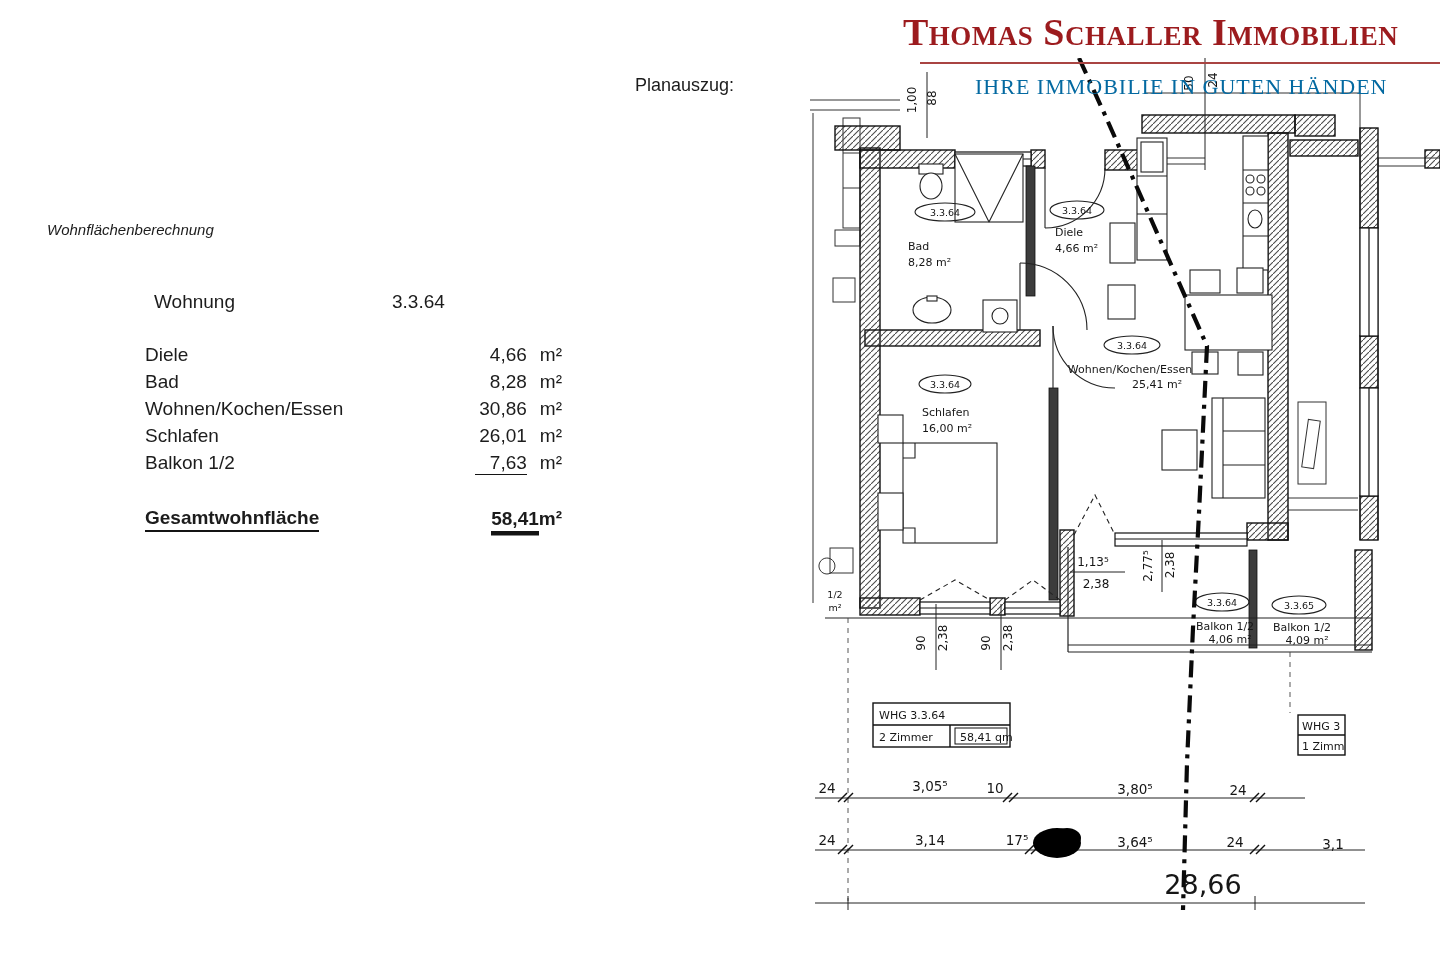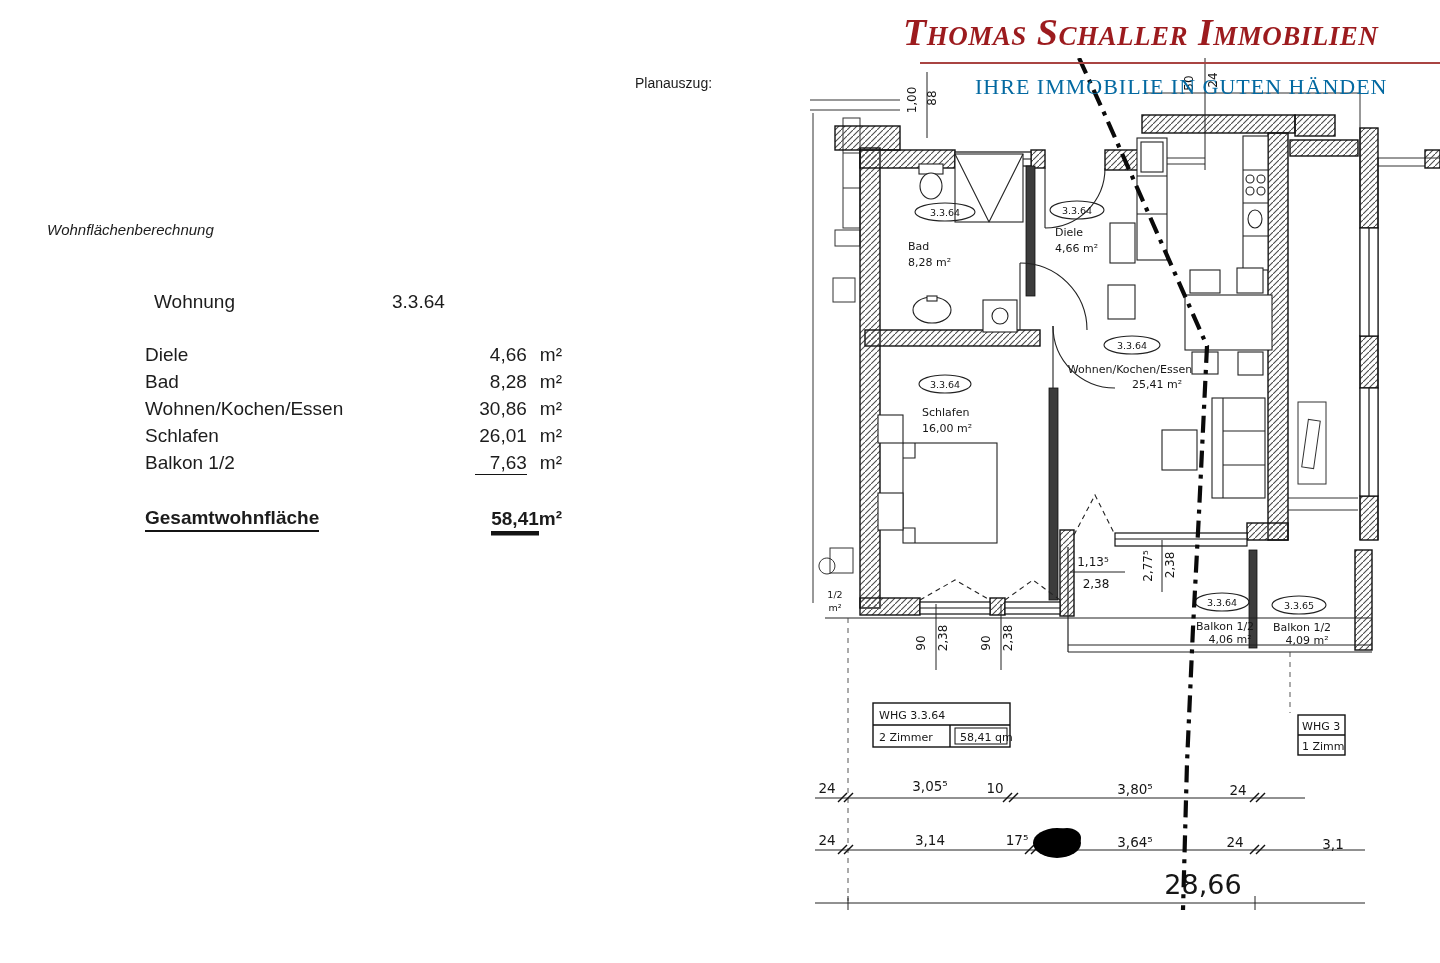--- a/index.html
+++ b/index.html
@@ -1,41 +1,41 @@
 <!DOCTYPE html>
 <html><head>
 <meta charset="utf-8">
 <style>
   html,body{margin:0;padding:0;background:#e8e8e8;}
   .page{position:relative;width:1440px;height:963px;background:#ffffff;overflow:hidden;
         font-family:"Liberation Sans", sans-serif;color:#1c1c1c;}
   
   .brand{position:absolute;left:903px;top:10px;width:537px;
          font-family:"Liberation Serif", serif;font-variant:small-caps;
-         font-size:38px;font-weight:600;letter-spacing:.5px;color:#9c1b1e;white-space:nowrap;z-index:5;font-style:italic;}
+         font-size:38px;font-weight:600;letter-spacing:.5px;color:#9c1b1e;white-space:nowrap;z-index:5;}
   .brand-rule{position:absolute;left:920px;top:62px;width:520px;height:2px;background:#a94442;z-index:5;}
   .tagline{position:absolute;left:975px;top:74px;width:460px;
            font-family:"Liberation Serif", serif;font-size:22px;letter-spacing:1px;color:#0369a1;
            white-space:nowrap;z-index:5;}
   
   .calc-heading{position:absolute;left:47px;top:221px;font-size:15px;font-style:italic;}
   .calc-unit{position:absolute;left:145px;top:291px;width:417px;display:flex;font-size:19px;}
   .calc-unit .lbl{width:238px;margin-left:9px;}
   .calc-rows{position:absolute;left:145px;top:344px;width:417px;font-size:19px;}
   .crow{display:flex;justify-content:space-between;height:27px;align-items:baseline;}
   .crow .val{display:flex;gap:13px;justify-content:flex-end;}
   .crow .num{min-width:52px;text-align:right;}
   .u1{border-bottom:1.6px solid #141414;}
   .calc-total{position:absolute;left:145px;top:507px;width:417px;display:flex;
               justify-content:space-between;font-size:19px;font-weight:700;align-items:flex-end;}
   .calc-total .tlabel{border-bottom:2px solid #141414;padding-bottom:1px;}
   .calc-total .val{display:flex;gap:0;}
   .dbl{border-bottom:1.6px solid #141414;box-shadow:0 3.5px 0 0 #141414;padding-bottom:1px;}
   
-  .plan-caption{position:absolute;left:635px;top:75px;font-size:14px;}
+  .plan-caption{position:absolute;left:635px;top:75px;font-size:18px;}
   svg.plan{position:absolute;left:805px;top:58px;z-index:1;}
   svg.plan text{font-family:"DejaVu Sans", sans-serif;fill:#161616;}
   .rm{font-size:11px;}
   .rid{font-size:9.5px;}
   .dim{font-size:12px;}
   .chain{font-size:13.5px;}
   .big{font-size:27px;}
   .whgt{font-size:11px;}
 </style>
 </head>

